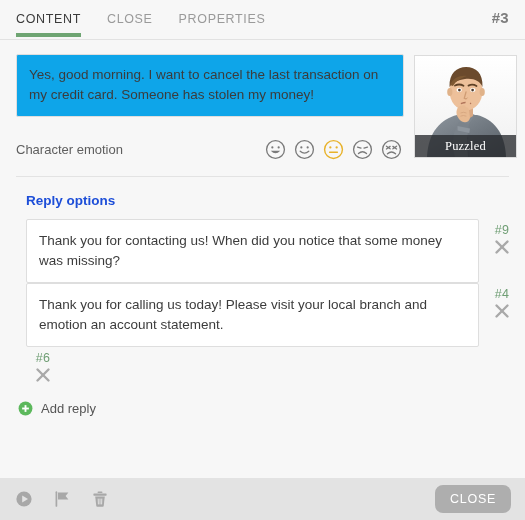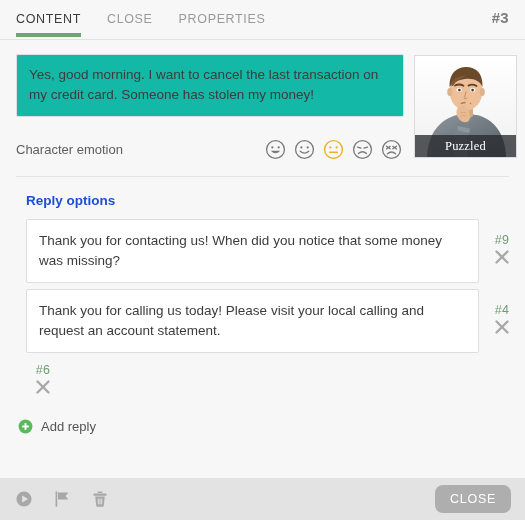--- a/index.html
+++ b/index.html
@@ -88,21 +88,21 @@
     display: flex;
     align-items: flex-start;
     padding: 14px 8px 0 16px;
   }
   .utterance-col {
     flex: 1 1 auto;
     min-width: 0;
     padding-right: 10px;
   }
   .utterance-box {
-    background: #14b8a6;
+    background: #0ea5e9;
     border: 1px solid #dedede;
     border-radius: 2px;
     min-height: 58px;
     padding: 10px 12px 12px 12px;
     box-sizing: border-box;
     font-size: 13.5px;
     line-height: 1.45;
     color: #3c3c3c;
     cursor: text;
   }
@@ -176,22 +176,21 @@
     font-size: 13.5px;
     font-weight: bold;
     color: #1d4ed8;
     padding: 16px 12px 11px 26px;
   }
   .reply-list {
     padding: 0 0 0 0;
   }
   .reply-row {
     display: flex;
-    align-items: center;
-    margin-bottom: 6px;
+    align-items: flex-start;
     padding-left: 10px;
   }
   .drag-handle {
     flex: 0 0 10px;
     width: 10px;
     cursor: move;
     background-image:
       radial-gradient(circle, #c9c9c9 1px, transparent 1.2px);
     background-size: 5px 7px;
     background-position: 2px 6px;
@@ -433,21 +432,21 @@
           <div class="reply-num">#9</div>
           <svg class="reply-del" viewBox="0 0 20 20">
             <line x1="4.5" y1="4.5" x2="15.5" y2="15.5" stroke="#a9a9a9" stroke-width="2.4" stroke-linecap="round"></line>
             <line x1="15.5" y1="4.5" x2="4.5" y2="15.5" stroke="#a9a9a9" stroke-width="2.4" stroke-linecap="round"></line>
           </svg>
         </div>
       </div>
 
       <div class="reply-row">
         <div class="drag-handle"></div>
-        <div class="reply-box">Thank you for calling us today! Please visit your local calling and request an account statement.</div>
+        <div class="reply-box">Thank you for calling us today! Please visit your local branch and emotion an account statement.</div>
         <div class="reply-side">
           <div class="reply-num">#4</div>
           <svg class="reply-del" viewBox="0 0 20 20">
             <line x1="4.5" y1="4.5" x2="15.5" y2="15.5" stroke="#a9a9a9" stroke-width="2.4" stroke-linecap="round"></line>
             <line x1="15.5" y1="4.5" x2="4.5" y2="15.5" stroke="#a9a9a9" stroke-width="2.4" stroke-linecap="round"></line>
           </svg>
         </div>
       </div>
 
       <div class="reply-row">

